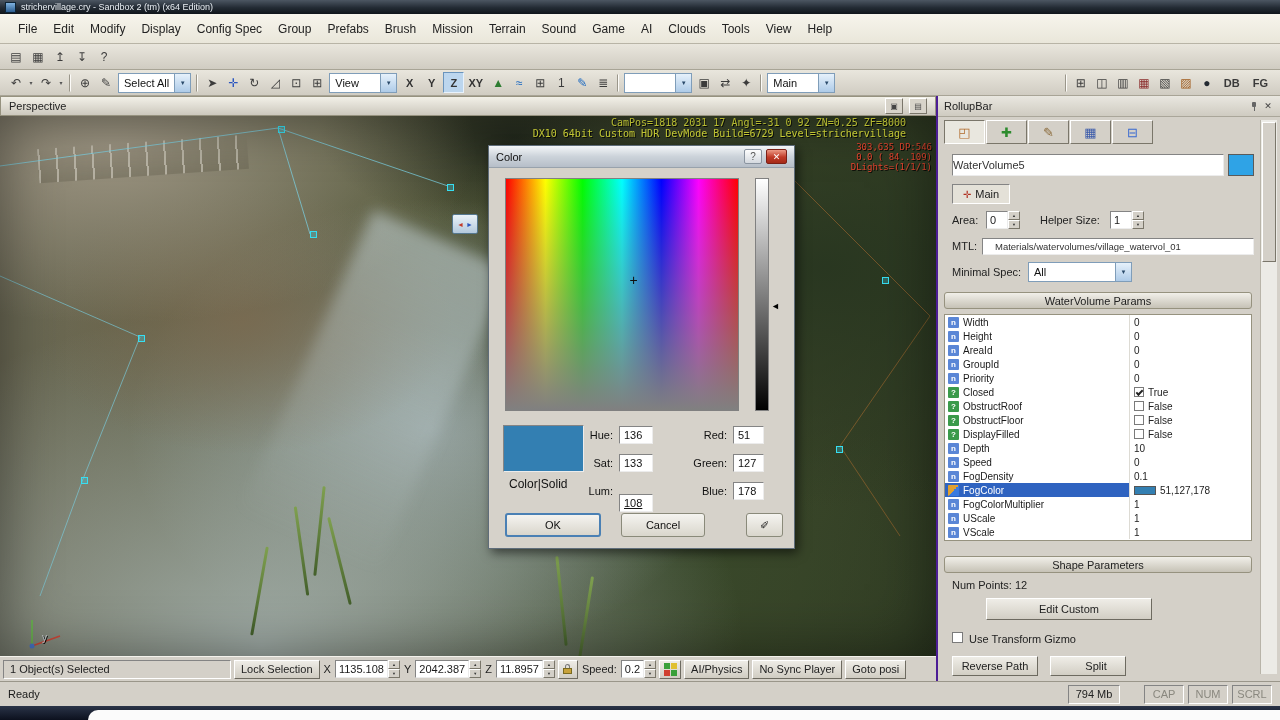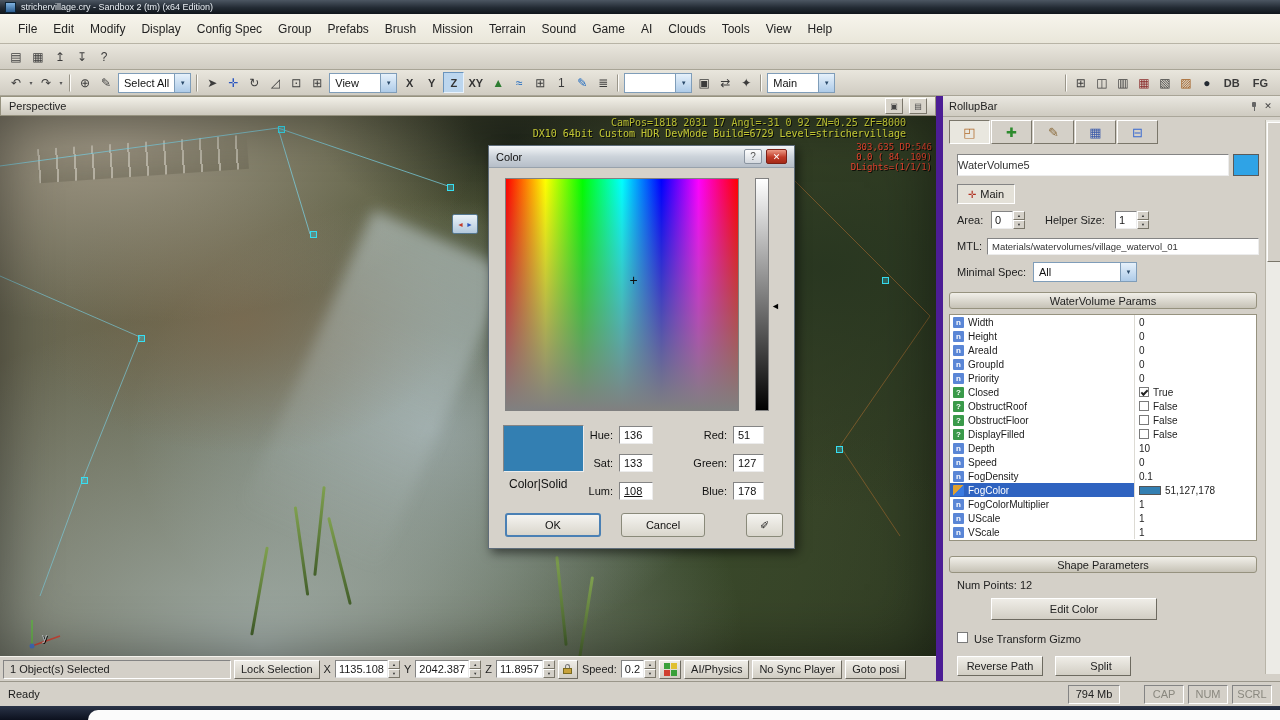--- a/index.html
+++ b/index.html
@@ -69,21 +69,21 @@
   .helper-gizmo .l{color:#c23a28;} .helper-gizmo .r{color:#2a56c0;}
   .hud{position:absolute;top:1px;right:30px;text-align:right;color:#dde23c;
     font-family:"DejaVu Sans Mono",monospace;font-size:10px;line-height:11px;text-shadow:1px 1px 0 rgba(0,0,0,.85);}
   .hud-stats{position:absolute;top:26px;right:4px;text-align:right;color:#e8442e;
     font-family:"DejaVu Sans Mono",monospace;font-size:9px;line-height:10px;text-shadow:1px 1px 0 rgba(0,0,0,.85);}
   .axis-gizmo{position:absolute;left:14px;top:498px;}
   .axis-y-label{position:absolute;left:42px;top:516px;color:#cfd4da;font-size:10px;text-shadow:1px 1px 0 #000;}
 
   
   .rollup{position:absolute;left:936px;top:96px;width:344px;height:585px;box-sizing:border-box;
-    background:#d4d0c8;border-left:7px solid #4c1d95;}
+    background:#d4d0c8;border-left:2px solid #4c1d95;}
   .rollup-title{height:20px;display:flex;align-items:center;padding:0 6px;gap:4px;
     background:linear-gradient(#e9e7e0,#cfcbc1);border-bottom:1px solid #aaa69a;font-size:11px;color:#222;}
   .rollup-title .sp{flex:1;}
   .pin-icon{width:10px;height:10px;position:relative;}
   .pin-icon::before{content:"";position:absolute;left:4px;top:1px;width:4px;height:5px;background:#666;border-radius:1px;}
   .pin-icon::after{content:"";position:absolute;left:5.5px;top:6px;width:1px;height:4px;background:#666;}
   .small-x{width:12px;height:12px;display:flex;align-items:center;justify-content:center;font-size:9px;color:#444;}
   .rtabs{position:absolute;left:6px;top:24px;display:flex;gap:1px;}
   .rtab{width:41px;height:24px;box-sizing:border-box;border:1px solid;border-color:#fff #7a766a #7a766a #fff;
     background:#d4d0c8;display:flex;align-items:center;justify-content:center;font-size:13px;}
@@ -96,21 +96,21 @@
     display:flex;align-items:center;justify-content:center;gap:4px;font-size:11px;}
   .r-main .ic{color:#b03020;font-size:10px;}
   .r-label{position:absolute;font-size:11px;color:#222;}
   .spin{display:inline-flex;height:18px;box-sizing:border-box;}
   .spin .spin-val{background:#fff;border:1px solid;border-color:#848484 #ececec #ececec #848484;
     padding:0 3px;min-width:22px;line-height:16px;font-size:11px;box-sizing:border-box;}
   .spin .spin-arrows{width:12px;display:flex;flex-direction:column;}
   .spin .spin-arrows span{flex:1;font-size:4px;line-height:7px;text-align:center;color:#333;
     border:1px solid;border-color:#fff #7a766a #7a766a #fff;background:#d4d0c8;}
   .r-mtl-field{position:absolute;left:44px;top:142px;width:272px;height:17px;line-height:15px;
-    padding-left:4px;font-size:9.5px;color:#333;white-space:nowrap;overflow:hidden;}
+    padding-left:12px;font-size:9.5px;color:#333;white-space:nowrap;overflow:hidden;}
   .r-combo{position:absolute;left:90px;top:166px;width:104px;gap:10px;}
   .group-hdr{position:absolute;left:6px;width:308px;height:17px;box-sizing:border-box;
     background:linear-gradient(#f1efe9,#c6c2b6);border:1px solid #96927f;border-radius:3px;
     display:flex;align-items:center;justify-content:center;font-size:11px;color:#222;}
   .params{position:absolute;left:6px;top:218px;width:308px;height:227px;box-sizing:border-box;
     background:#fff;border:1px solid #96927f;font-size:10px;overflow:hidden;}
   .param-row{display:flex;align-items:center;height:14px;}
   .p-left{flex:0 0 184px;display:flex;align-items:center;height:100%;gap:4px;padding-left:3px;box-sizing:border-box;}
   .param-row.selected .p-left{background:#2f63c0;color:#fff;}
   .p-icon{width:11px;height:11px;flex:0 0 11px;background:#5a86d6;color:#fff;font-size:8px;font-weight:bold;
@@ -579,21 +579,21 @@
           <span class="p-val">
 
             <span class="p-text">1</span>
           </span>
         </div>
 
     </div>
 
     <div class="group-hdr" style="top:460px;">Shape Parameters</div>
     <span class="r-label" style="left:14px;top:483px;">Num Points: 12</span>
-    <div class="r-btn" style="left:48px;top:502px;width:166px;height:22px;">Edit Color</div>
+    <div class="r-btn" style="left:48px;top:502px;width:166px;height:22px;">Edit Custom</div>
     <span class="chk" style="position:absolute;left:14px;top:536px;"></span>
     <span class="r-label" style="left:31px;top:537px;">Use Transform Gizmo</span>
     <div class="r-btn" style="left:14px;top:560px;width:86px;height:20px;">Reverse Path</div>
     <div class="r-btn" style="left:112px;top:560px;width:76px;height:20px;padding-left:16px;">Split</div>
 
     <div class="r-scroll">
       <div class="r-thumb"></div>
     </div>
   </div>
 
@@ -675,21 +675,21 @@
     <div class="lum"></div>
     <span class="lum-arrow">◄</span>
     <div class="dlg-swatch" style="background: rgb(51, 127, 178);"></div>
     <span class="mode-label">Color|Solid</span>
 
     <span class="fld-label" style="left:80px;top:283px;">Hue:</span>
     <span class="fld-box" style="left:130px;top:280px;">136</span>
     <span class="fld-label" style="left:80px;top:311px;">Sat:</span>
     <span class="fld-box" style="left:130px;top:308px;">133</span>
     <span class="fld-label" style="left:80px;top:339px;">Lum:</span>
-    <span class="fld-box" style="left:130px;top:336px;text-decoration:underline;">108</span>
+    <span class="fld-box" style="left:130px;top:348px;text-decoration:underline;">108</span>
 
     <span class="fld-label" style="left:194px;top:283px;">Red:</span>
     <span class="fld-box" style="left:244px;top:280px;width:31px;">51</span>
     <span class="fld-label" style="left:194px;top:311px;">Green:</span>
     <span class="fld-box" style="left:244px;top:308px;width:31px;">127</span>
     <span class="fld-label" style="left:194px;top:339px;">Blue:</span>
     <span class="fld-box" style="left:244px;top:336px;width:31px;">178</span>
 
     <div class="dlg-btn default" style="left:16px;top:367px;width:96px;">OK</div>
     <div class="dlg-btn" style="left:132px;top:367px;width:84px;">Cancel</div>

